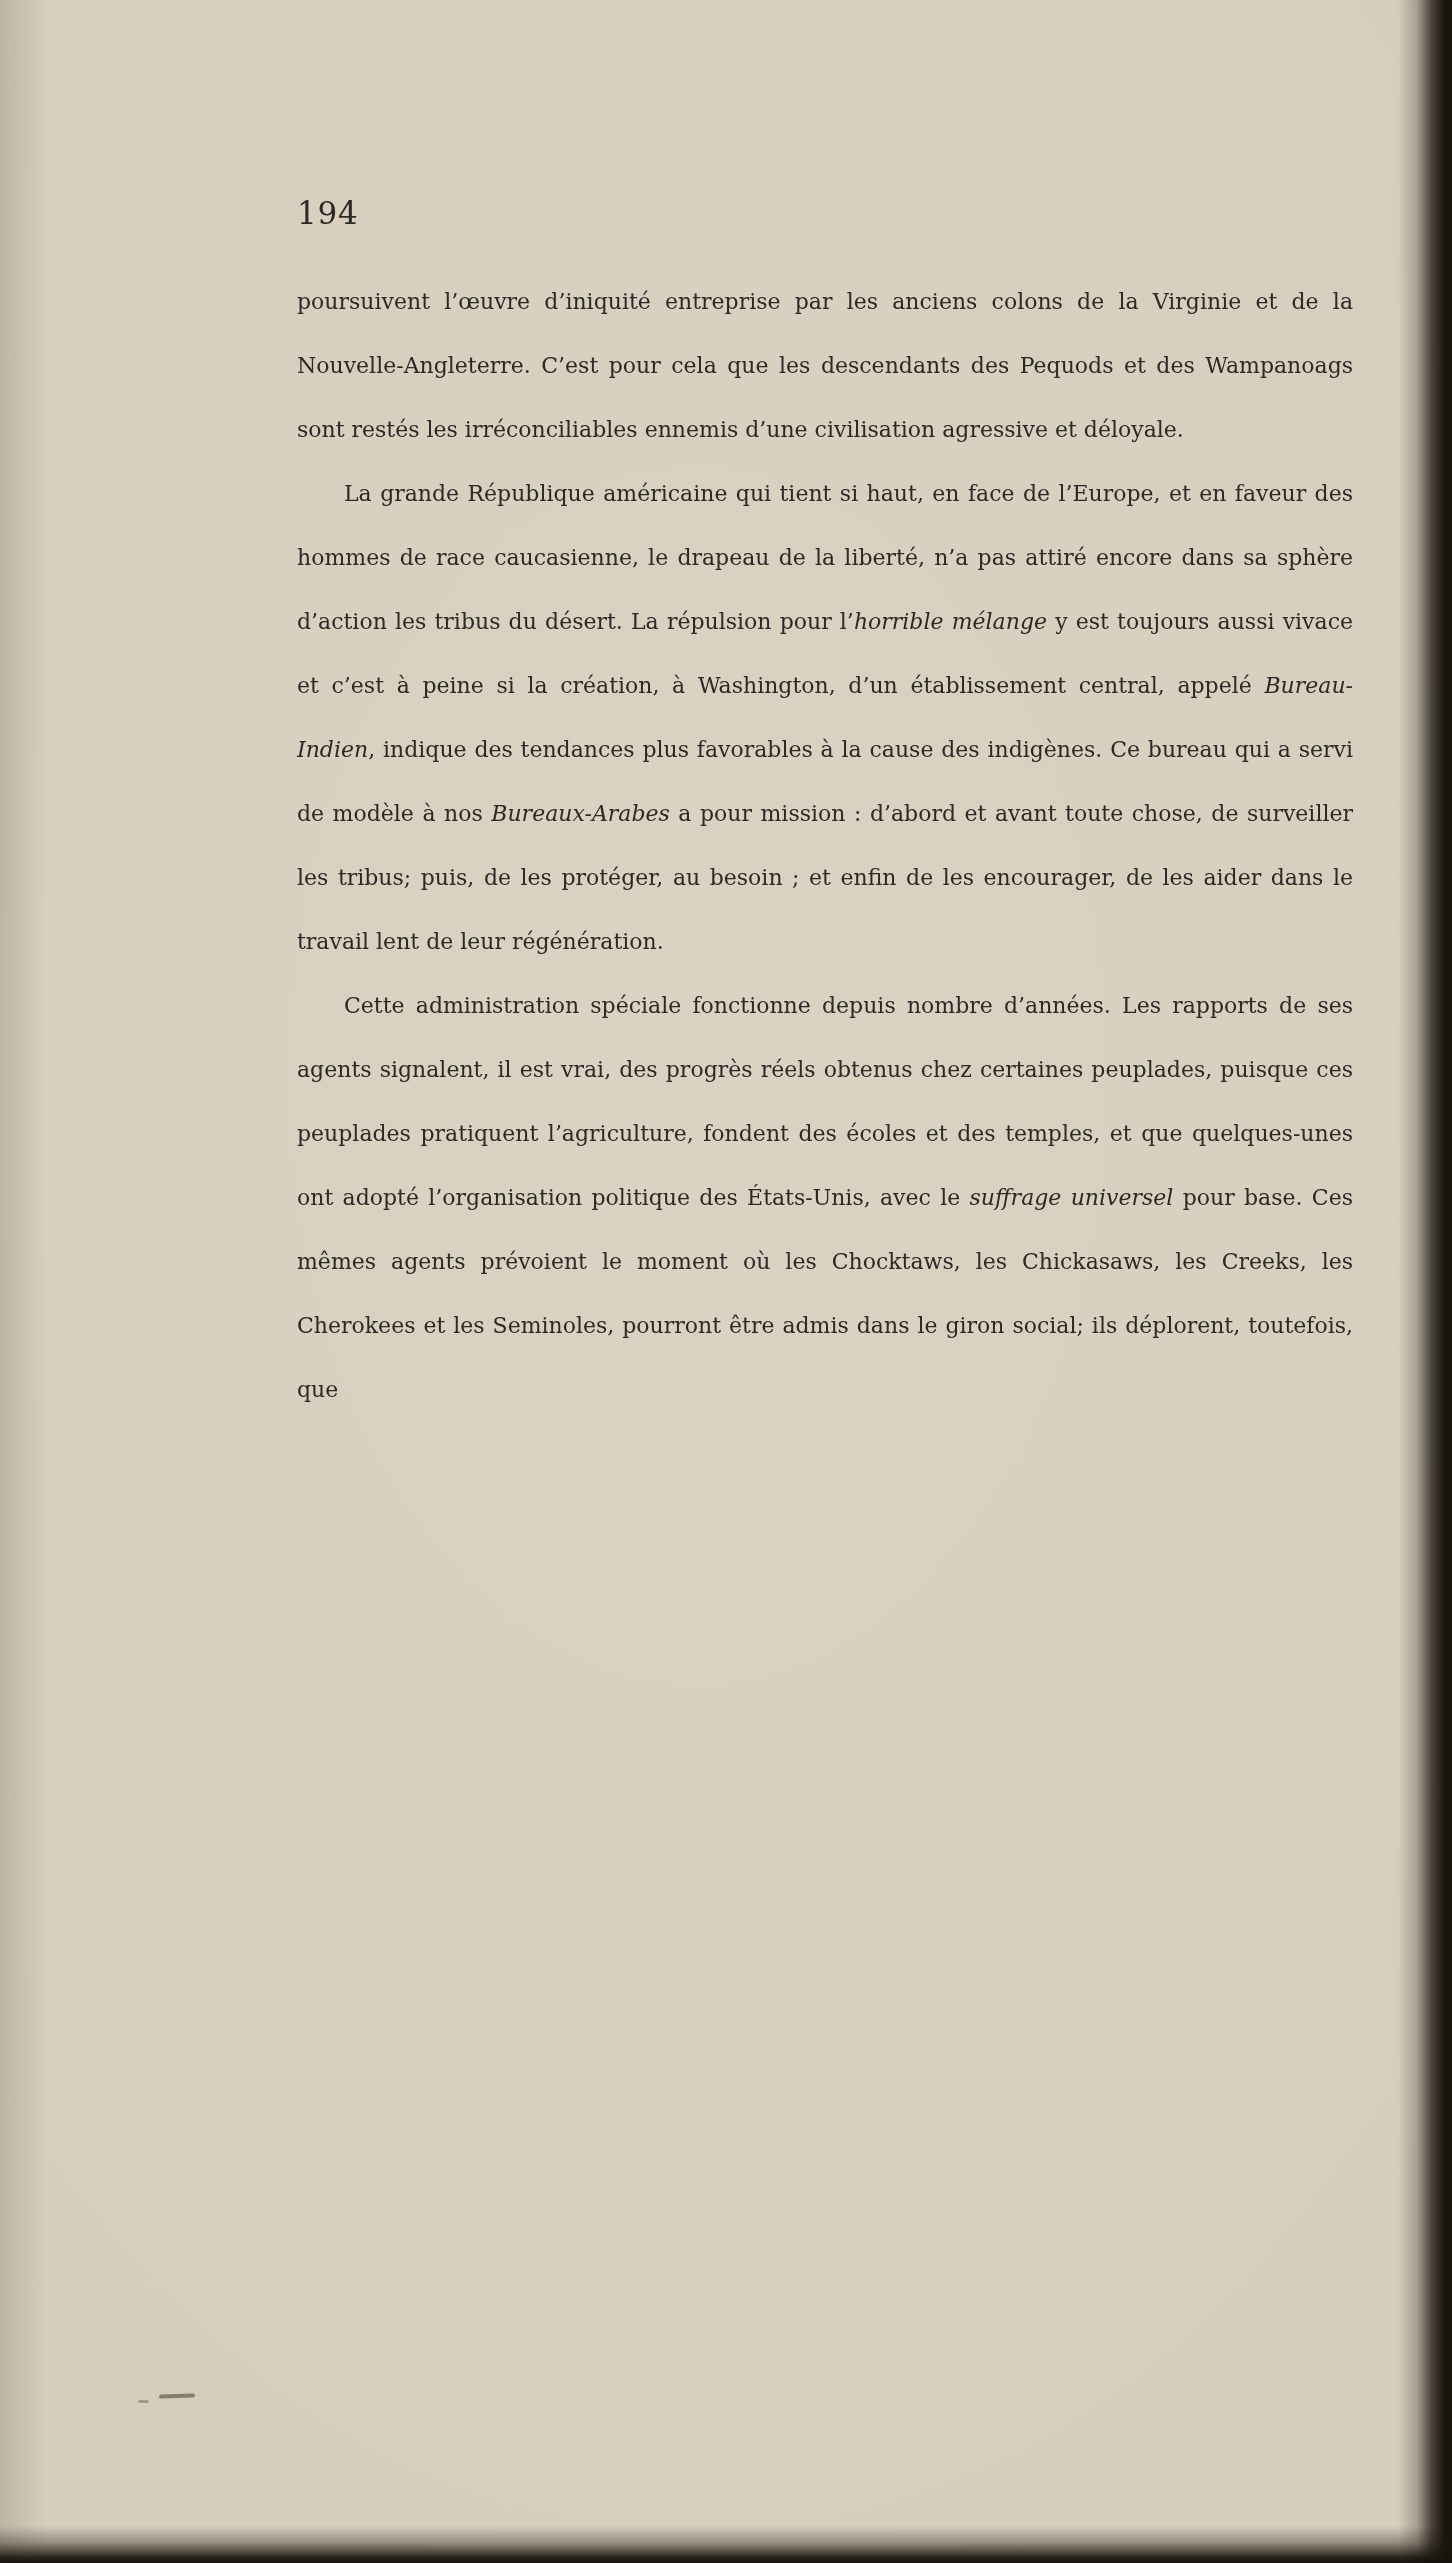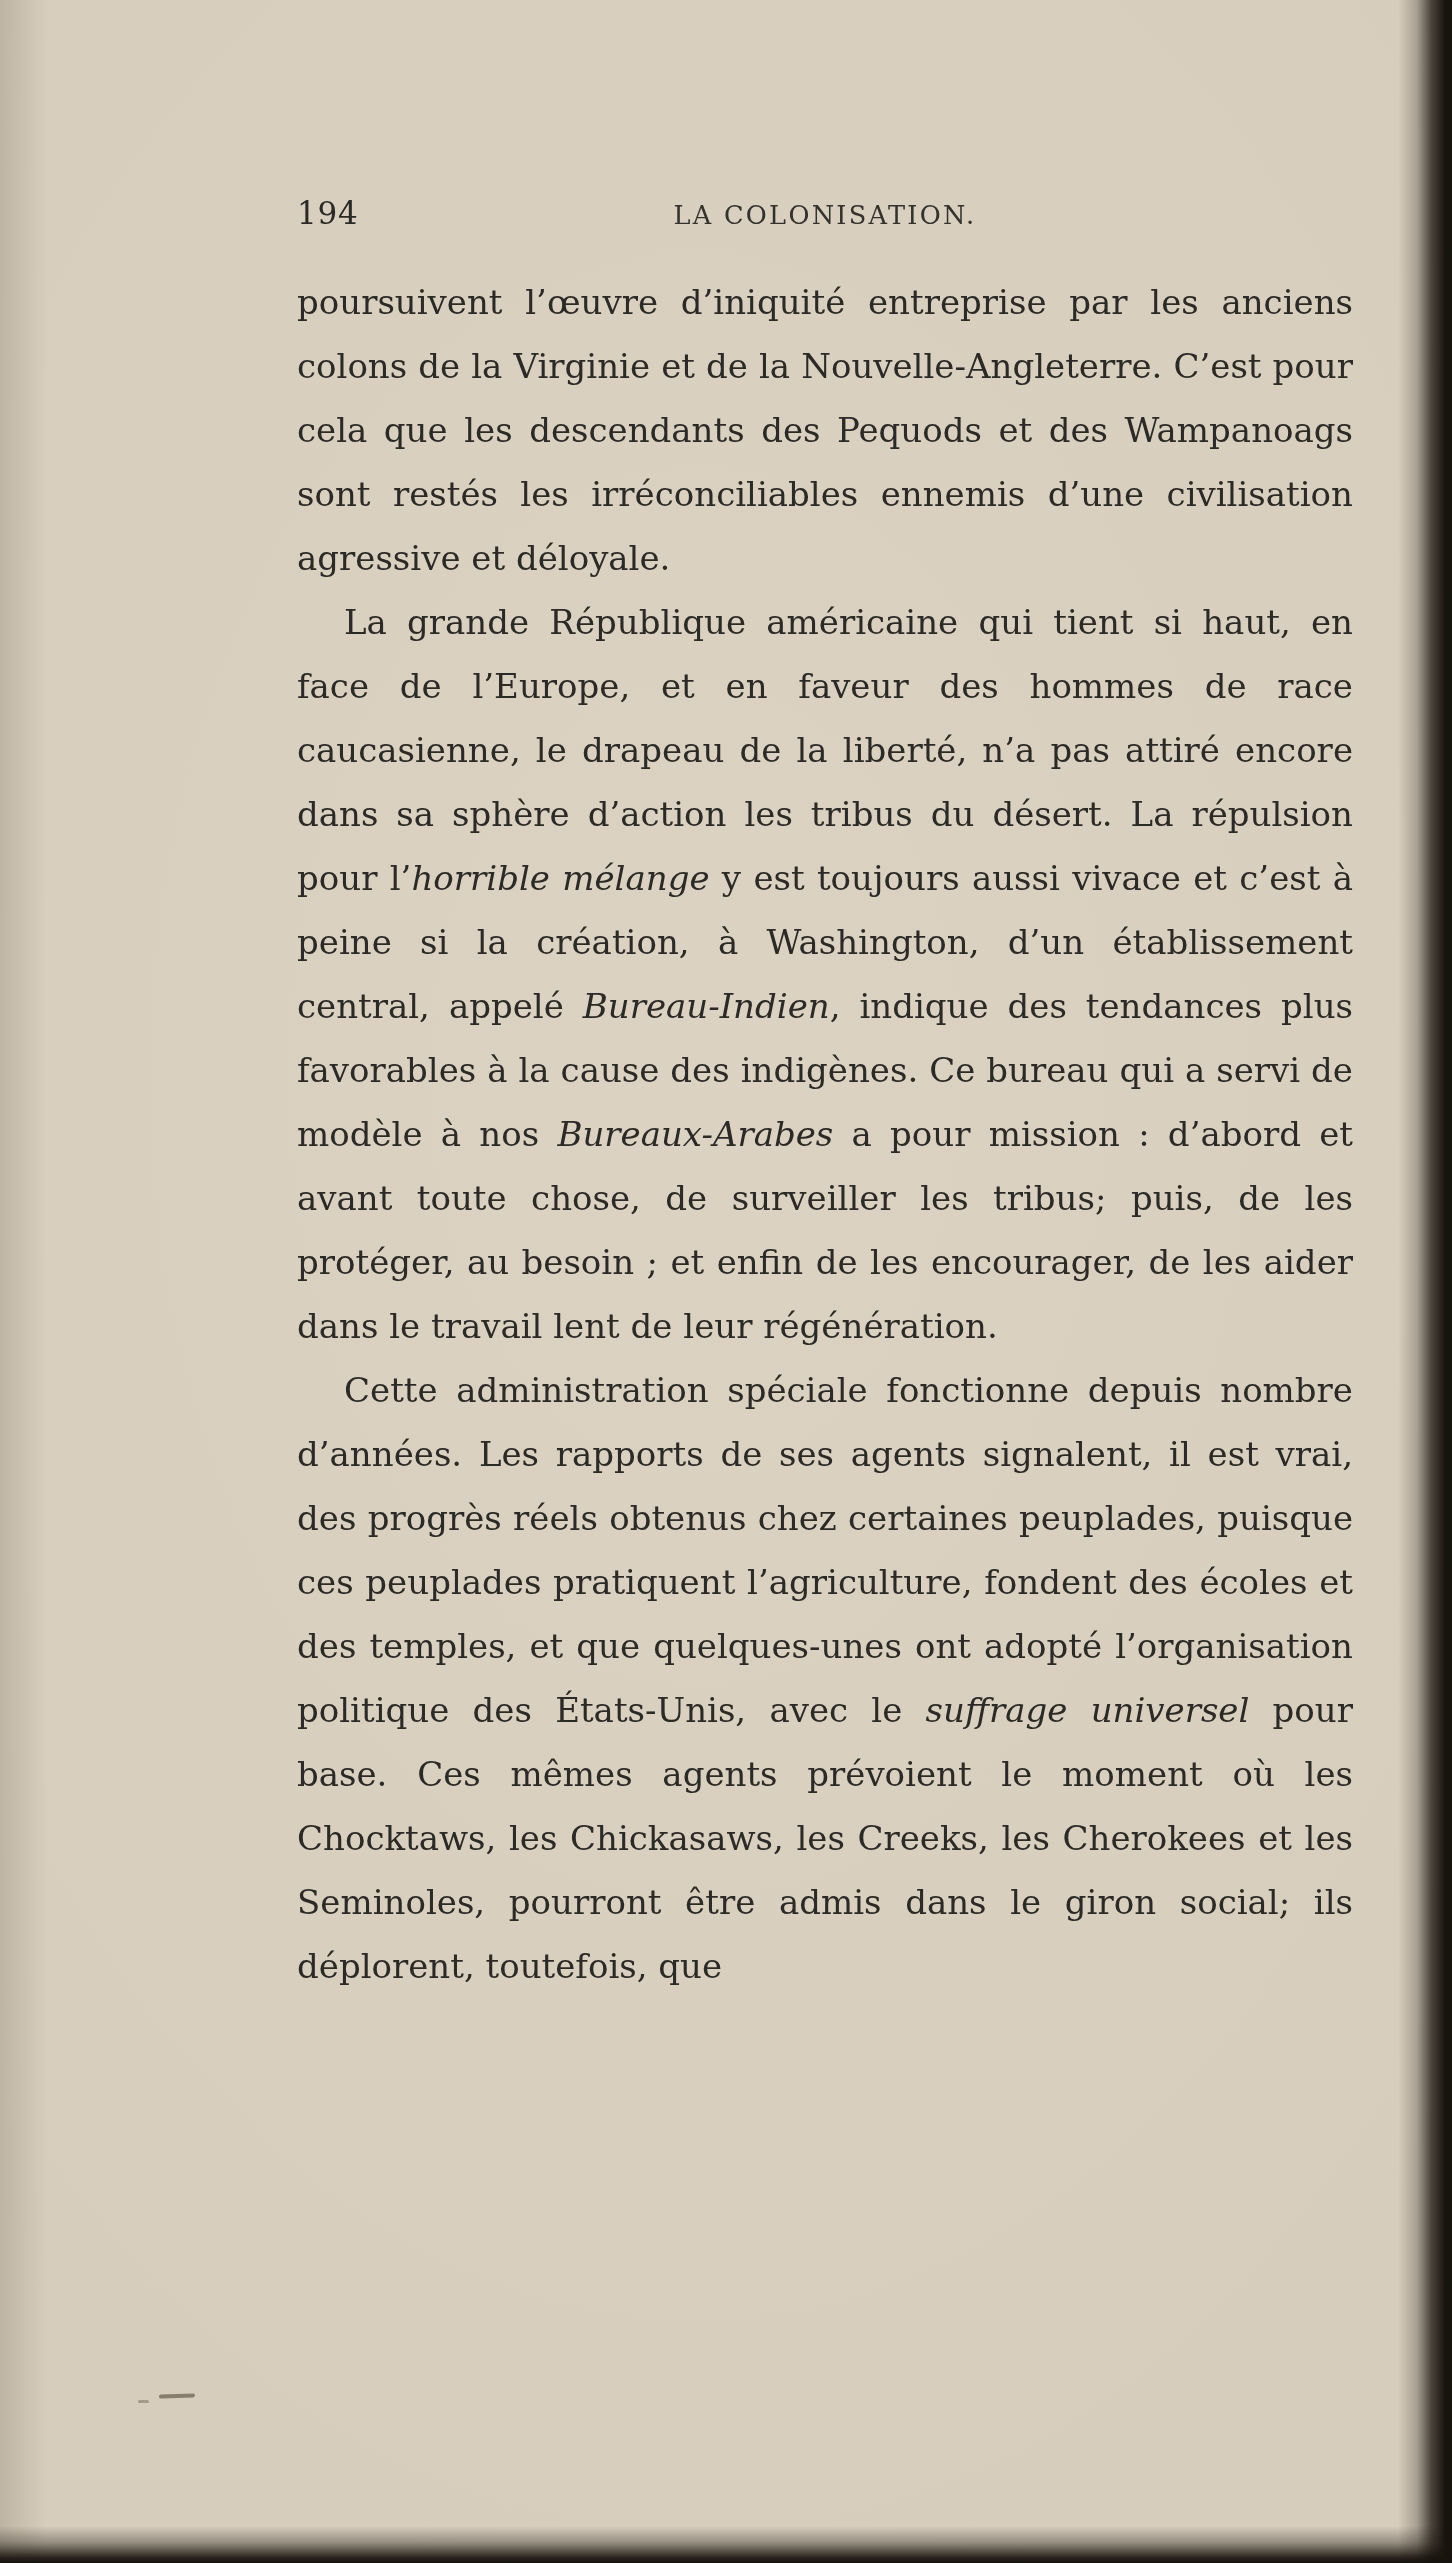--- a/index.html
+++ b/index.html
@@ -88,21 +88,21 @@
     font-size: 25.6px;
     letter-spacing: 2.3px;
     color: #33322d;
   }
   .body-text {
     position: absolute;
     top: 270px;
     left: 297px;
     width: 1056px;
     z-index: 2;
-    font-size: 34px;
+    font-size: 22px;
     line-height: 64px;
     text-align: justify;
   }
   .body-text p {
     margin: 0;
     padding: 0;
   }
   .body-text p.indent {
     text-indent: 47px;
   }
@@ -132,21 +132,20 @@
     z-index: 3;
   }
 </style>
 </head>
 <body>
 
 <div class="page">
 
   <div class="running-header">
     <span class="page-number">194</span>
-    <span class="running-title">LA COLONISATION.</span>
   </div>
 
   <div class="body-text">
       <p class=""><span>poursuivent l’œuvre d’iniquité entreprise par les anciens colons de la Virginie et de la Nouvelle-Angleterre. C’est pour cela que les descendants des Pequods et des Wampanoags sont restés les irréconciliables ennemis d’une civilisation agressive et déloyale.</span></p>
       <p class="indent"><span>La grande République américaine qui tient si haut, en face de l’Europe, et en faveur des hommes de race caucasienne, le drapeau de la liberté, n’a pas attiré encore dans sa sphère d’action les tribus du désert. La répulsion pour l’</span><em>horrible mélange</em><span> y est toujours aussi vivace et c’est à peine si la création, à Washington, d’un établissement central, appelé </span><em>Bureau-Indien</em><span>, indique des tendances plus favorables à la cause des indigènes. Ce bureau qui a servi de modèle à nos </span><em>Bureaux-Arabes</em><span> a pour mission : d’abord et avant toute chose, de surveiller les tribus; puis, de les protéger, au besoin ; et enfin de les encourager, de les aider dans le travail lent de leur régénération.</span></p>
       <p class="indent"><span>Cette administration spéciale fonctionne depuis nombre d’années. Les rapports de ses agents signalent, il est vrai, des progrès réels obtenus chez certaines peuplades, puisque ces peuplades pratiquent l’agriculture, fondent des écoles et des temples, et que quelques-unes ont adopté l’organisation politique des États-Unis, avec le </span><em>suffrage universel</em><span> pour base. Ces mêmes agents prévoient le moment où les Chocktaws, les Chickasaws, les Creeks, les Cherokees et les Seminoles, pourront être admis dans le giron social; ils déplorent, toutefois, que</span></p>
     </div>
 
   <div class="pencil-mark"></div>
   <div class="pencil-mark2"></div>

